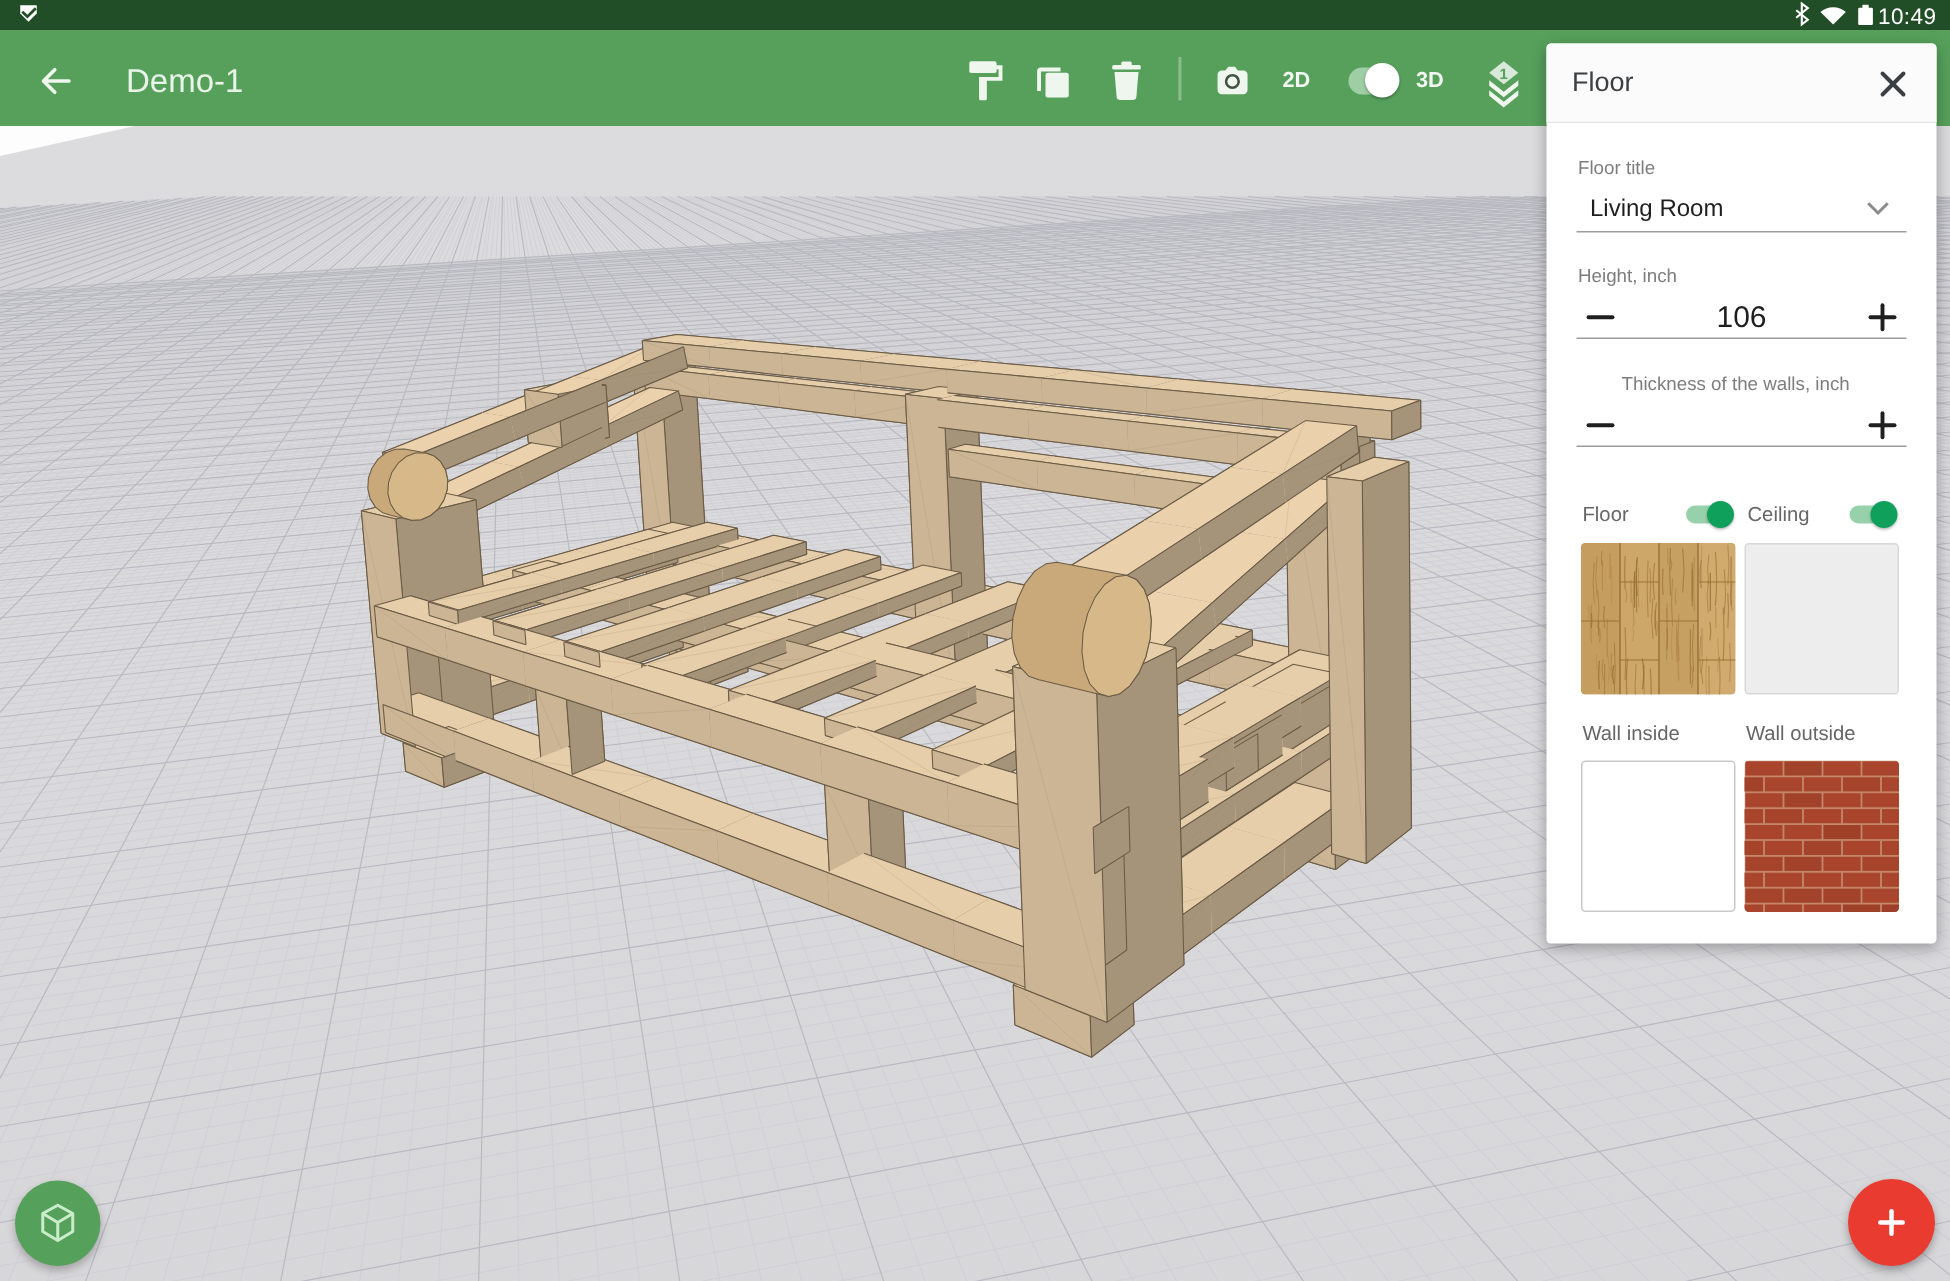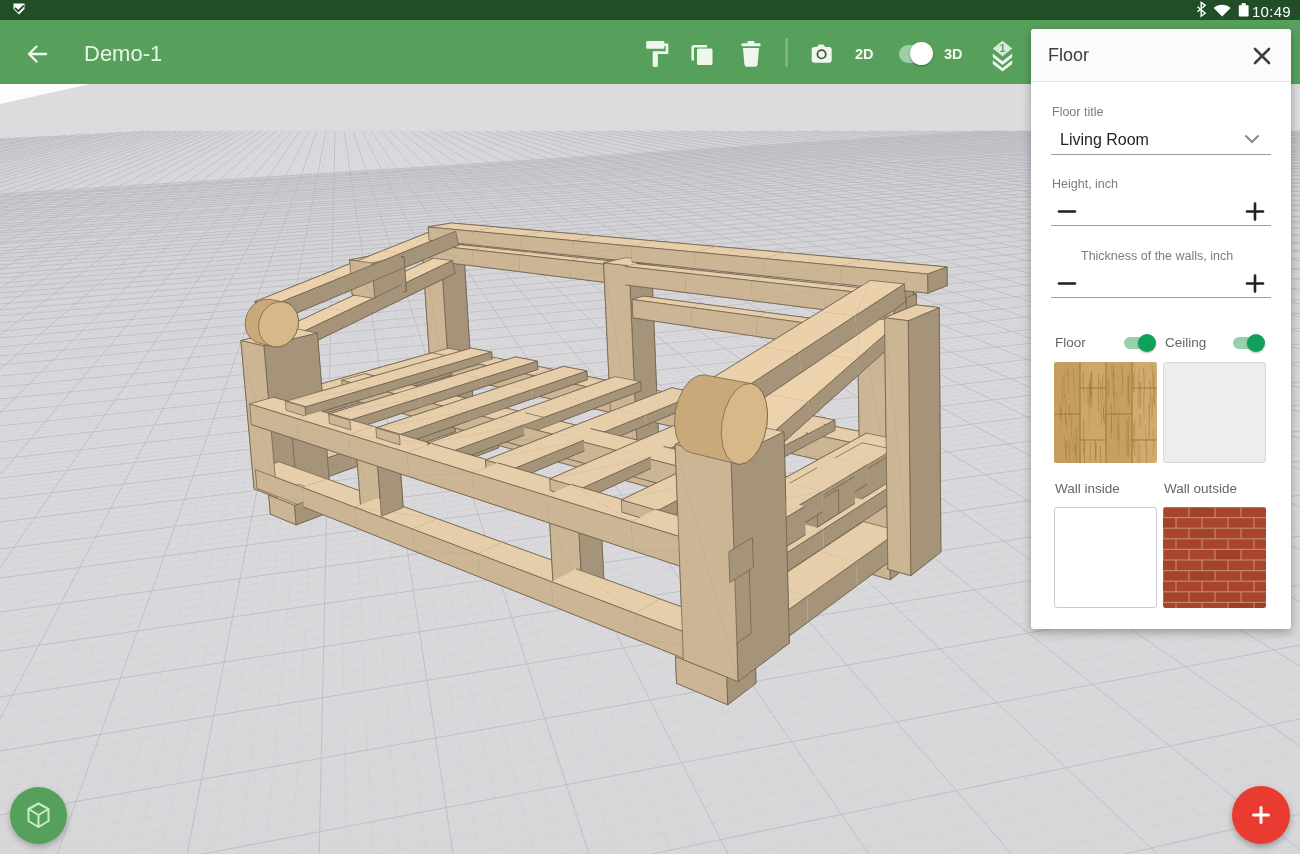--- a/index.html
+++ b/index.html
@@ -2486,20 +2486,21 @@
     </svg>
   </div>
   <div class="lbl" style="left:21px; top:76px;">Floor title</div>
   <div class="val" style="left:29px; top:102px;">Living Room</div>
   <svg width="16" height="10" style="position:absolute; left:1244px; top:134px; left:213px; top:105px;">
     <path d="M1.5 1.5 L8 8 L14.5 1.5" stroke="#8a8a8a" stroke-width="2" fill="none"></path>
   </svg>
   <div class="uline" style="left:20px; top:125px; width:220px;"></div>
 
   <div class="lbl" style="left:21px; top:148px;">Height, inch</div>
+  <div class="num" style="left:0; top:172px; width:260px; text-align:center;">106</div>
   <svg width="260" height="40" style="position:absolute;left:0;top:165px;">
     <g stroke="#1f1f1f" stroke-width="2.6" stroke-linecap="round">
       <line x1="28" y1="17.5" x2="44" y2="17.5"></line>
       <line x1="216" y1="17.5" x2="232" y2="17.5"></line>
           <line x1="224" y1="9.5" x2="224" y2="25.5"></line>
     </g>
   </svg>
   <div class="uline" style="left:20px; top:196px; width:220px;"></div>
 
   <div class="lbl" style="left:21px; top:220px;margin-left:29px;">Thickness of the walls, inch</div>

